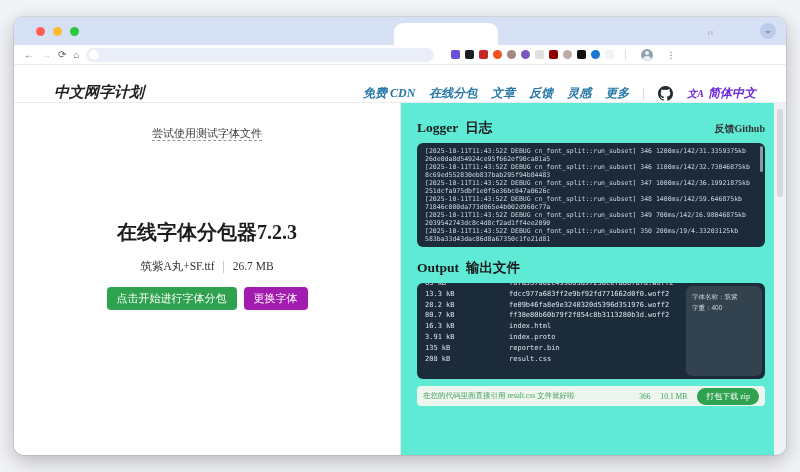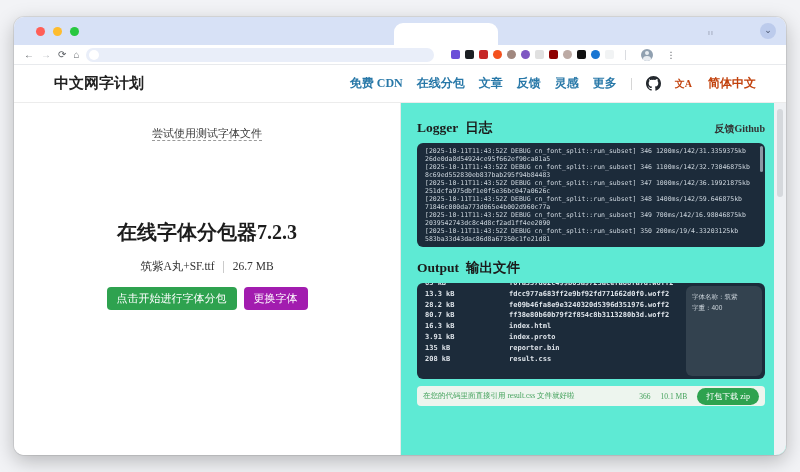--- a/index.html
+++ b/index.html
@@ -35,29 +35,29 @@
   .avatar { width:12px; height:12px; border-radius:50%; background:#90a0b0; margin-left:8px;
             position:relative; overflow:hidden; }
   .avatar::before { content:""; position:absolute; left:4px; top:2.5px; width:4px; height:4px;
                     border-radius:50%; background:#e8ecf1; }
   .avatar::after { content:""; position:absolute; left:2px; top:7.5px; width:8px; height:6px;
                    border-radius:50% 50% 0 0; background:#e8ecf1; }
   .kebab { color:#5f6368; font-size:9px; margin-left:6px; }
 
   
   .content { position:relative; height:390px; background:#fff; }
-  .page-header { height:38px; display:flex; align-items:center; padding:0 30px 0 40px;
+  .page-header { height:38px; display:flex; align-items:flex-end; padding:0 30px 0 40px;
                  border-bottom:1px solid #ececec;
-                 font-family:"Liberation Serif","DejaVu Serif",serif; }
+                 font-family:"Liberation Serif","DejaVu Serif",serif;font-style:italic; }
   .site-title { font-size:15px; font-weight:bold; color:#222; }
   .nav { margin-left:auto; display:flex; align-items:center; gap:14px; }
   .nav a { font-size:12px; color:#2878a8; text-decoration:none; font-weight:bold; }
   .nav-sep { width:1px; height:12px; background:#d6d6d6; }
   .gh-icon svg { width:15px; height:15px; fill:#24292e; display:block; }
-  .lang { display:flex; align-items:center; gap:16px; color:#c2410c; font-size:12px; font-weight:bold; }
+  .lang { display:flex; align-items:center; gap:4px; color:#6d28d9; font-size:12px; font-weight:bold; }
   .lang-ic { font-size:10px; font-weight:bold; }
 
   .main { position:relative; display:flex; height:352px; }
 
   
   .left { width:386px; position:relative;
           font-family:"Liberation Serif","DejaVu Serif",serif; }
   .test-link { position:absolute; top:20px; left:0; right:0; text-align:center; }
   .test-link span { font-size:11px; color:#3a3a3a; border-bottom:1px dashed #9a9a9a; padding-bottom:1px; }
   .hero { position:absolute; top:116px; left:0; right:0; text-align:center; }
@@ -80,21 +80,21 @@
   .logbox { margin-top:6px; height:104px; padding:4px 8px;
             font-family:"DejaVu Sans Mono",monospace; font-size:6.5px; line-height:8px;
             color:#ccd5dd; }
   .logbox div { white-space:nowrap; overflow:hidden; }
   .log-scroll { position:absolute; right:2px; top:3px; width:3px; height:26px;
                 border-radius:2px; background:#8b97a3; }
 
   .outhead { margin-top:12px; }
   .outbox { margin-top:6px; height:96px; padding:0 8px;
             font-family:"DejaVu Sans Mono",monospace; font-size:7px; color:#dde3e9; }
-  .outrows { overflow:hidden; height:96px;font-weight:bold; }
+  .outrows { overflow:hidden; height:96px; }
   .outrow { display:flex; height:10.8px; line-height:10.8px; white-space:nowrap; }
   .outrow:first-child { margin-top:-5px; }
   .outrow .sz { width:84px; flex:none; }
   .meta { position:absolute; top:3px; right:3px; bottom:3px; width:76px;
           background:#33424f; border-radius:6px; padding:5px 6px;
           font-family:"Liberation Sans","DejaVu Sans",sans-serif;
           font-size:6.5px; line-height:11px; color:#cdd5dc; }
 
   .footrow { margin-top:7px; height:20px; display:flex; align-items:center;
              background:#edf5ee; border-radius:4px; padding:0 6px;gap:16px; }

